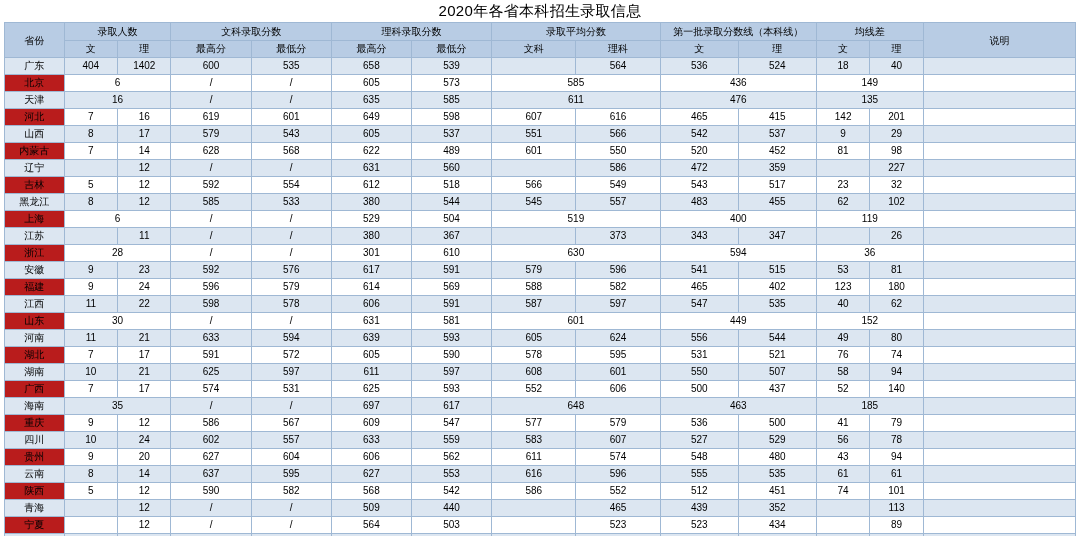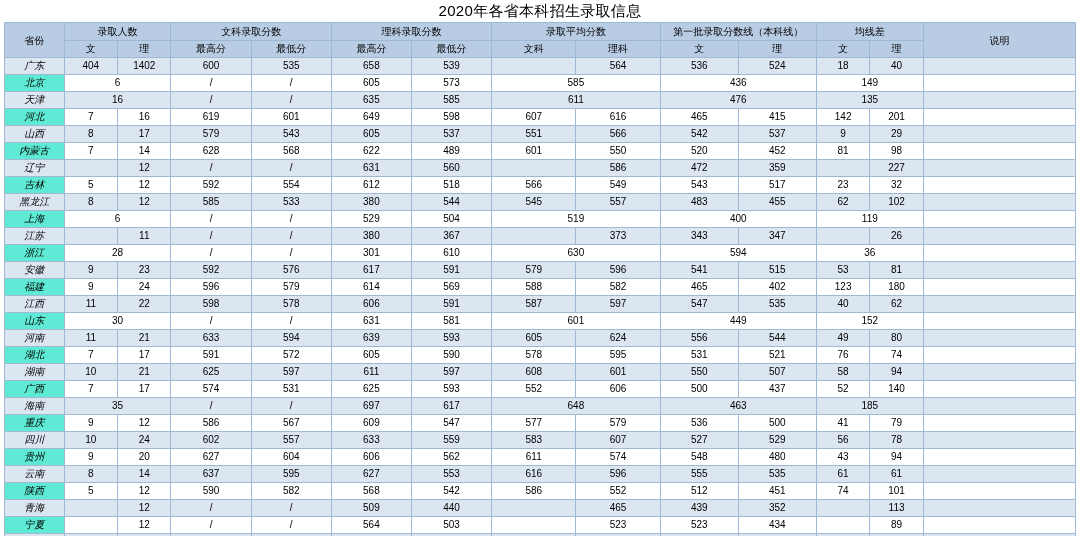--- a/index.html
+++ b/index.html
@@ -43,22 +43,22 @@
     background: #b8cce4;
     font-weight: normal;
     font-size: 10.5px;
   }
   thead th.grp {
     height: 17px;
     line-height: 17px;
   }
   tbody tr.odd td { background: #dce6f1; }
   tbody tr.even td { background: #ffffff; }
-  tbody td.prov { background: #b8cce4; font-style: italic; }
-  tbody tr.even td.prov { background: #5eead4; }
+  tbody td.prov { background: #b8cce4; }
+  tbody tr.even td.prov { background: #b91c1c; }
 </style>
 </head>
 <body>
 
 <div id="page">
   <div class="title">2020年各省本科招生录取信息</div>
 
   <table class="grid">
     <colgroup>
       <col style="width:58px">

